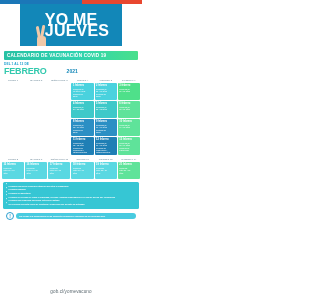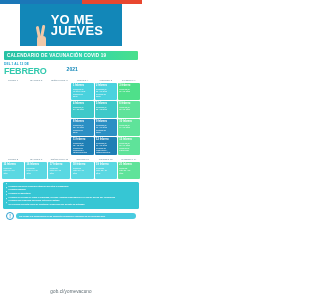--- a/index.html
+++ b/index.html
@@ -29,21 +29,21 @@
   .hero-white-l, .hero-white-r {
     position:absolute; top:0; bottom:0; width:20px; background:#ffffff;
   }
   .hero-white-l { left:0; }
   .hero-white-r { right:0; }
   .hero-title {
     position:relative;
     z-index:3;
     color:#ffffff;
     font-weight:bold;
-    font-size:13px;
+    font-size:16px;
     line-height:11.5px;
     letter-spacing:0.2px;
     text-align:left;
     padding-left:12px;
   }
   .hand {
     position:absolute;
     z-index:2;
     left:36px;
     bottom:-2px;
@@ -79,21 +79,21 @@
   .date-range {
     margin:2px 4px 0 4px;
     color:#1f9fd0;
     font-size:3.2px;
     font-weight:bold;
     letter-spacing:0.1px;
   }
   .month-line {
     margin:0 4px 0 4px;
     display:flex;
-    align-items:flex-start;
+    align-items:center;
     gap:20px;
   }
   .month {
     color:#33c9ae;
     font-size:9px;
     font-weight:bold;
     letter-spacing:-0.2px;
   }
   .year {
     color:#1287b8;

